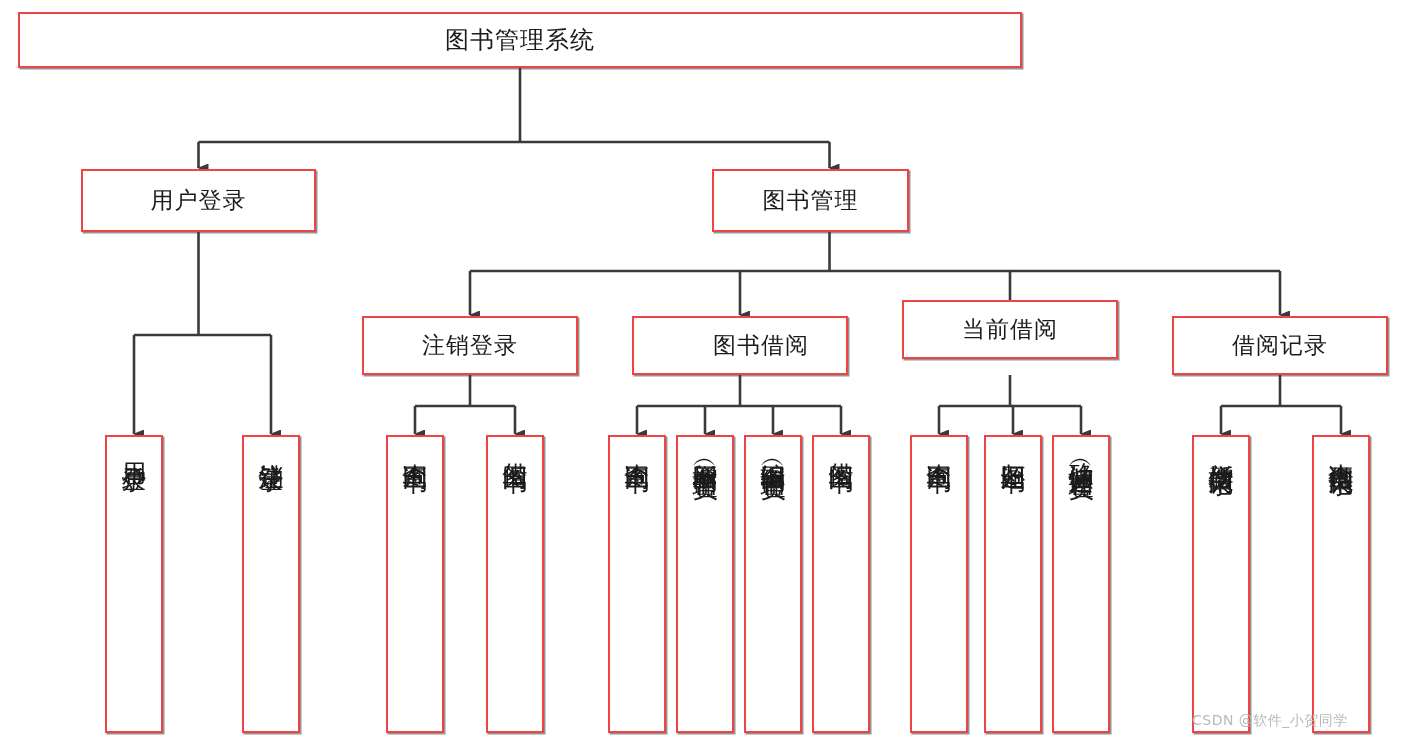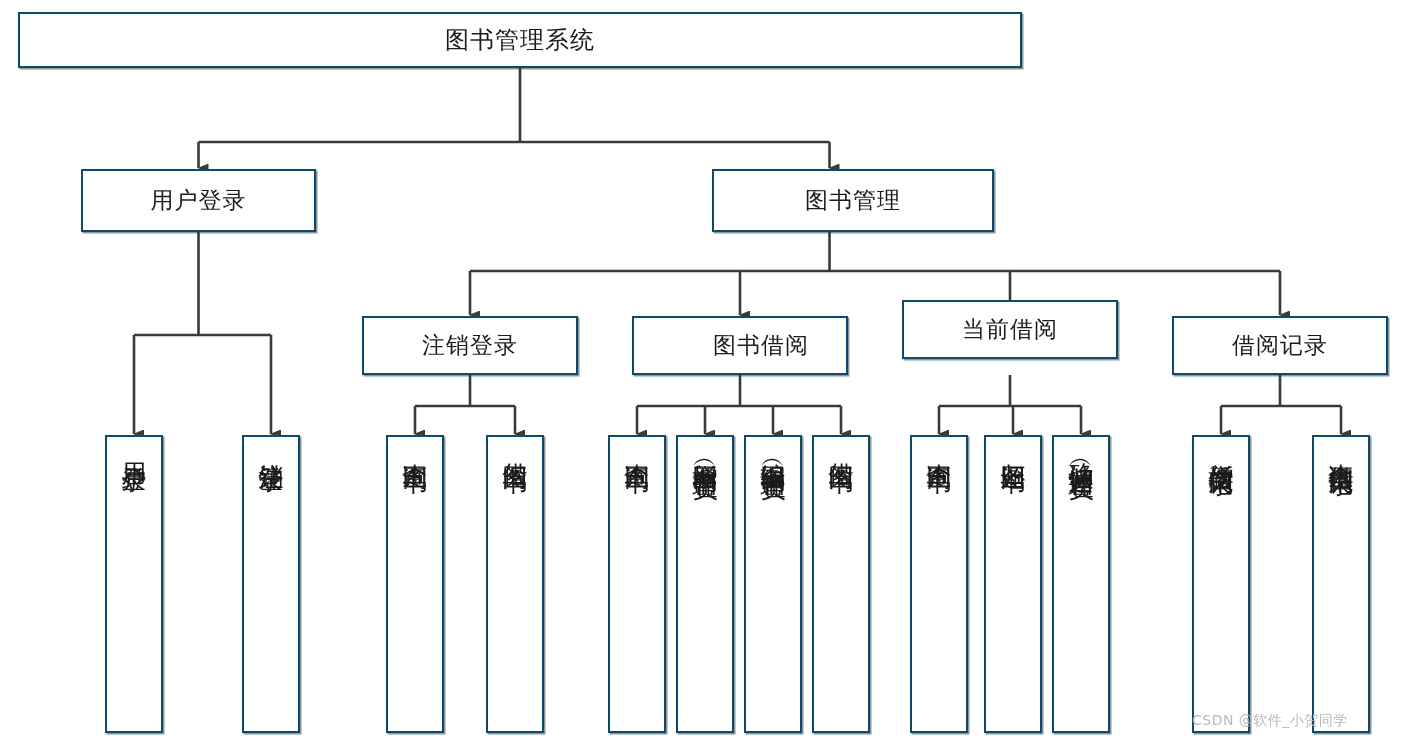--- a/index.html
+++ b/index.html
@@ -8,21 +8,21 @@
     font-family:"DejaVu Sans","Liberation Sans",sans-serif;
     width:1405px;height:747px;overflow:hidden;position:relative;
   }
   #diagram-root{position:relative;width:1405px;height:747px;background:#fff;}
   svg#connectors{position:absolute;left:0;top:0;width:1405px;height:747px;}
 
   .node{
     position:absolute;
     box-sizing:border-box;
     background:#ffffff;
-    border:2px solid #0c4a6e;
+    border:2px solid #ef4444;
     box-shadow:1.5px 1.5px 0 0 rgba(60,60,60,0.55);
     display:flex;
     align-items:center;
     justify-content:center;
     color:#1b1b1b;
   }
   .node .label{
     display:block;
     text-align:center;
     line-height:1.0;
@@ -104,21 +104,21 @@
       </g>
   </svg>
 
   <div id="node-layer">
       <div class="node horiz root" style="left: 18px; top: 12px; width: 1004px; height: 56px;">
         <span class="label">图书管理系统</span>
       </div>
       <div class="node horiz" style="left: 81px; top: 169px; width: 235px; height: 63px;">
         <span class="label">用户登录</span>
       </div>
-      <div class="node horiz" style="left: 712px; top: 169px; width: 282px; height: 63px;">
+      <div class="node horiz" style="left: 712px; top: 169px; width: 197px; height: 63px;">
         <span class="label">图书管理</span>
       </div>
       <div class="node horiz" style="left: 362px; top: 316px; width: 216px; height: 59px;">
         <span class="label">注销登录</span>
       </div>
       <div class="node horiz" style="left: 632px; top: 316px; width: 216px; height: 59px; padding-left: 42px;">
         <span class="label">图书借阅</span>
       </div>
       <div class="node horiz" style="left: 902px; top: 300px; width: 216px; height: 59px;">
         <span class="label">当前借阅</span>

